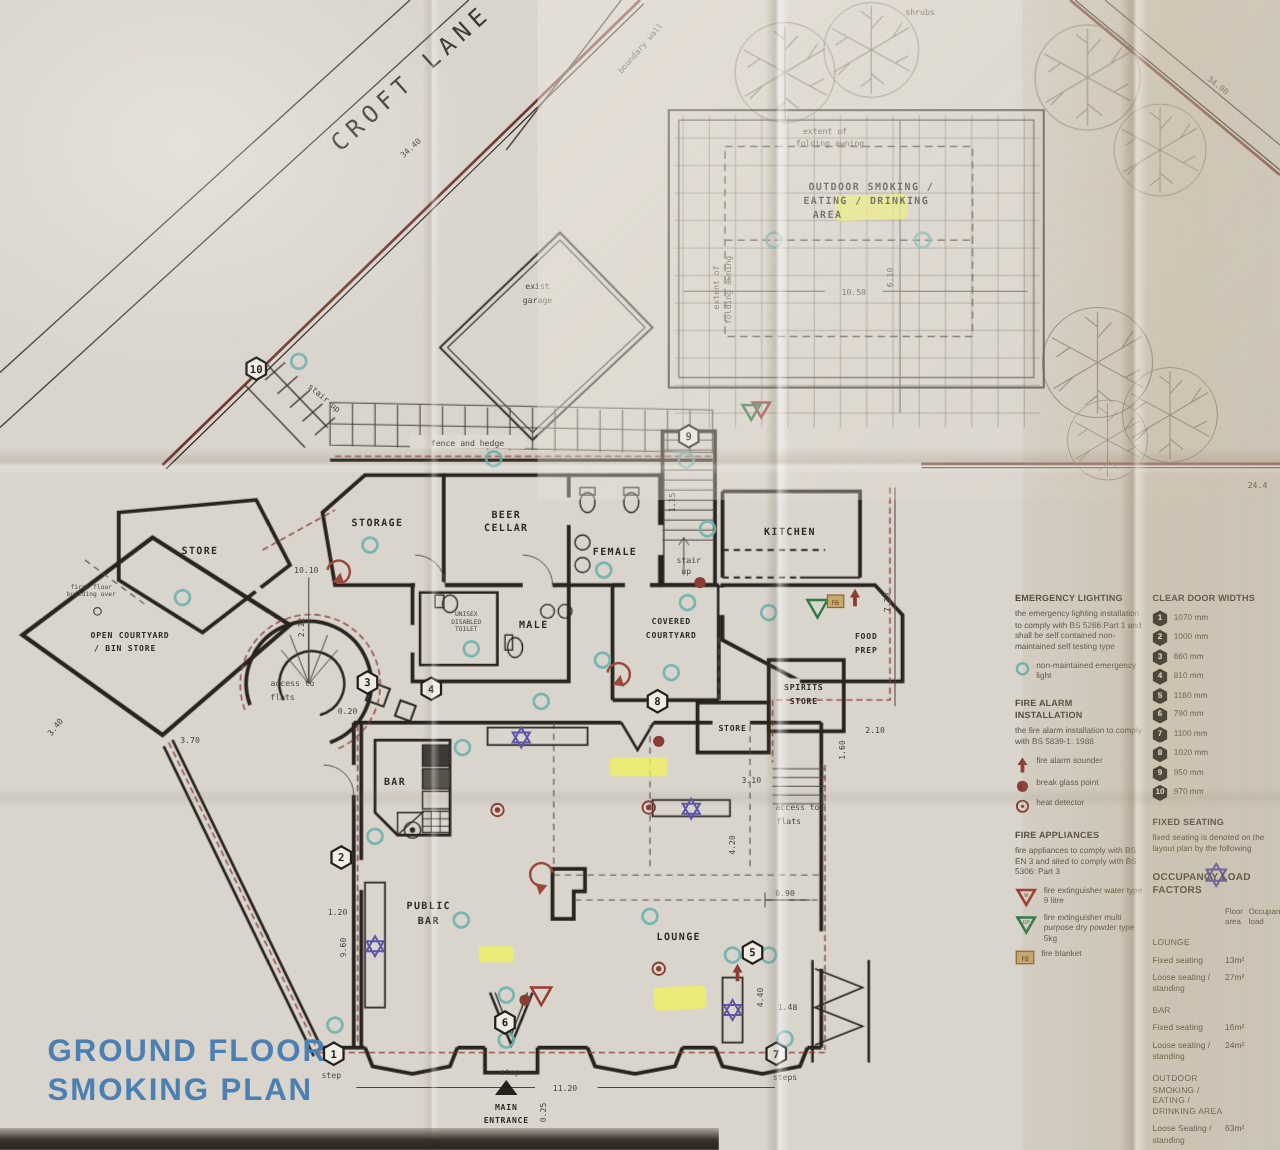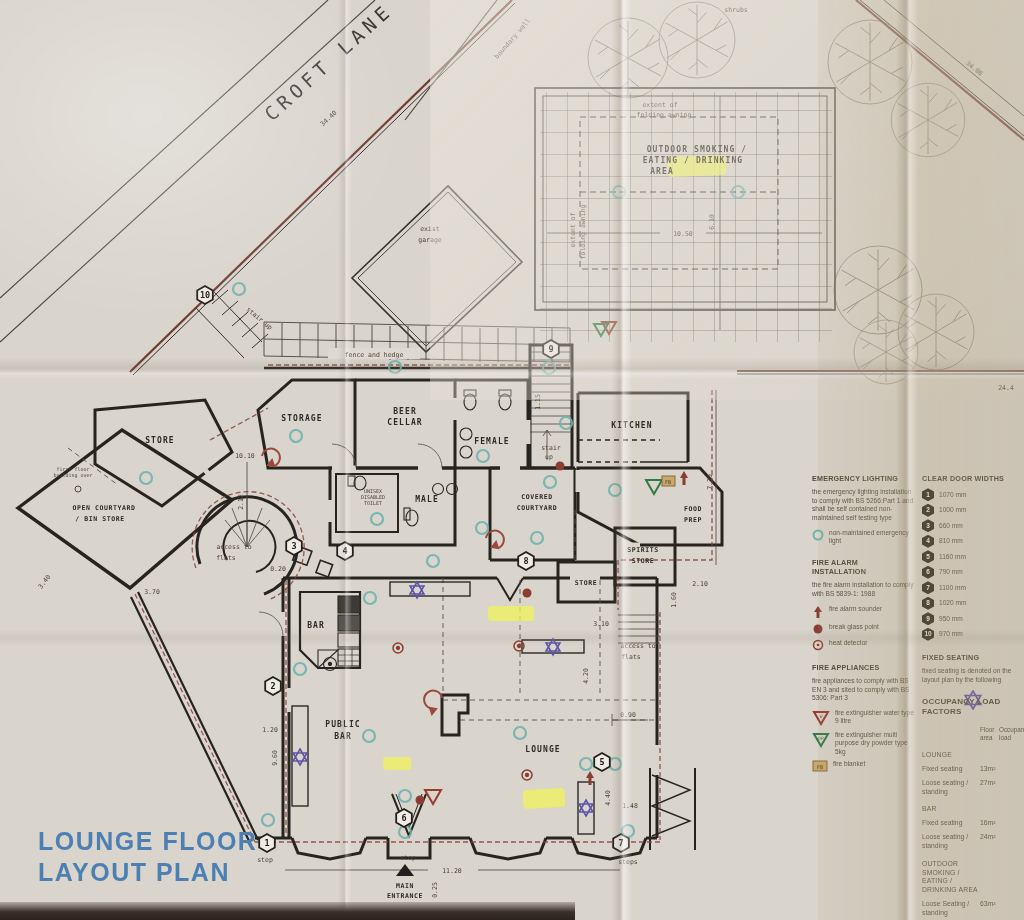--- a/index.html
+++ b/index.html
@@ -651,22 +651,22 @@
   <div class="occ-sec" style="width:62px;">OUTDOOR SMOKING / EATING / DRINKING AREA</div>
   <div class="occ-row">
         <span class="lab">Loose Seating / standing</span>
         <span class="ar">63m²</span>
       </div>
 
 </div>
 
 
 <div class="title">
-  <div>LOUNGE FLOOR</div>
-  <div>LAYOUT PLAN</div>
+  <div>GROUND FLOOR</div>
+  <div>SMOKING PLAN</div>
 </div>
 
 
 <div class="shade sh-topright"></div>
 <div class="shade sh-rightcol"></div>
 <div class="shade sh-topleft"></div>
 <div class="shade cr-v1"></div>
 <div class="shade cr-v2"></div>
 <div class="shade cr-v3"></div>
 <div class="shade cr-h1"></div>

